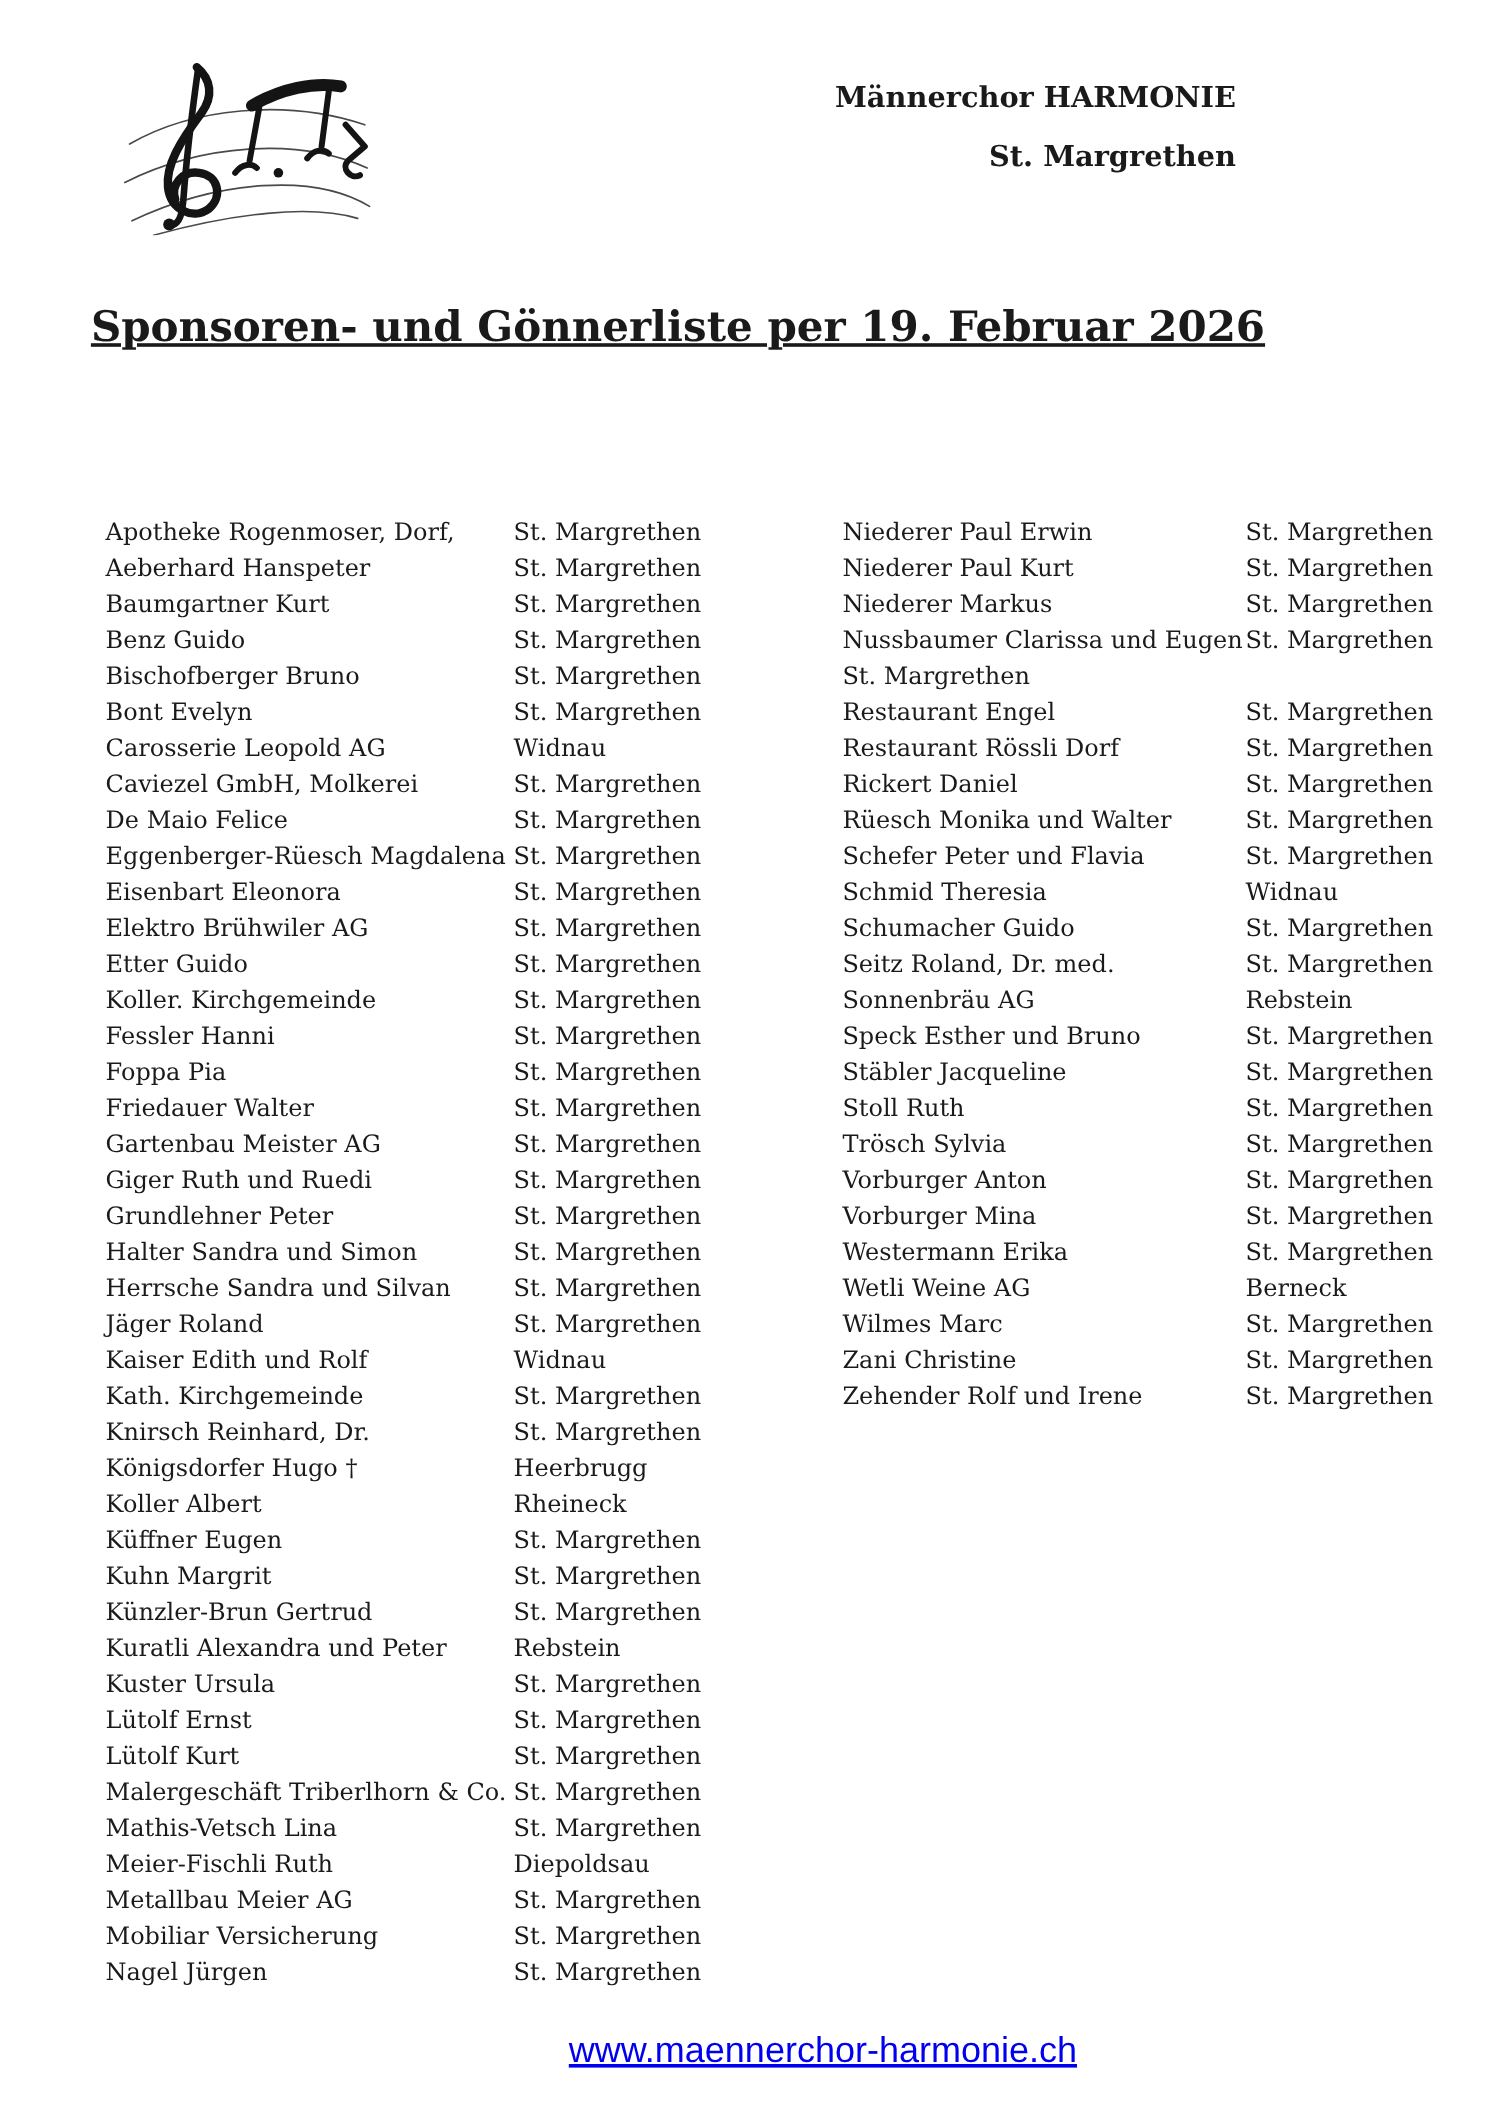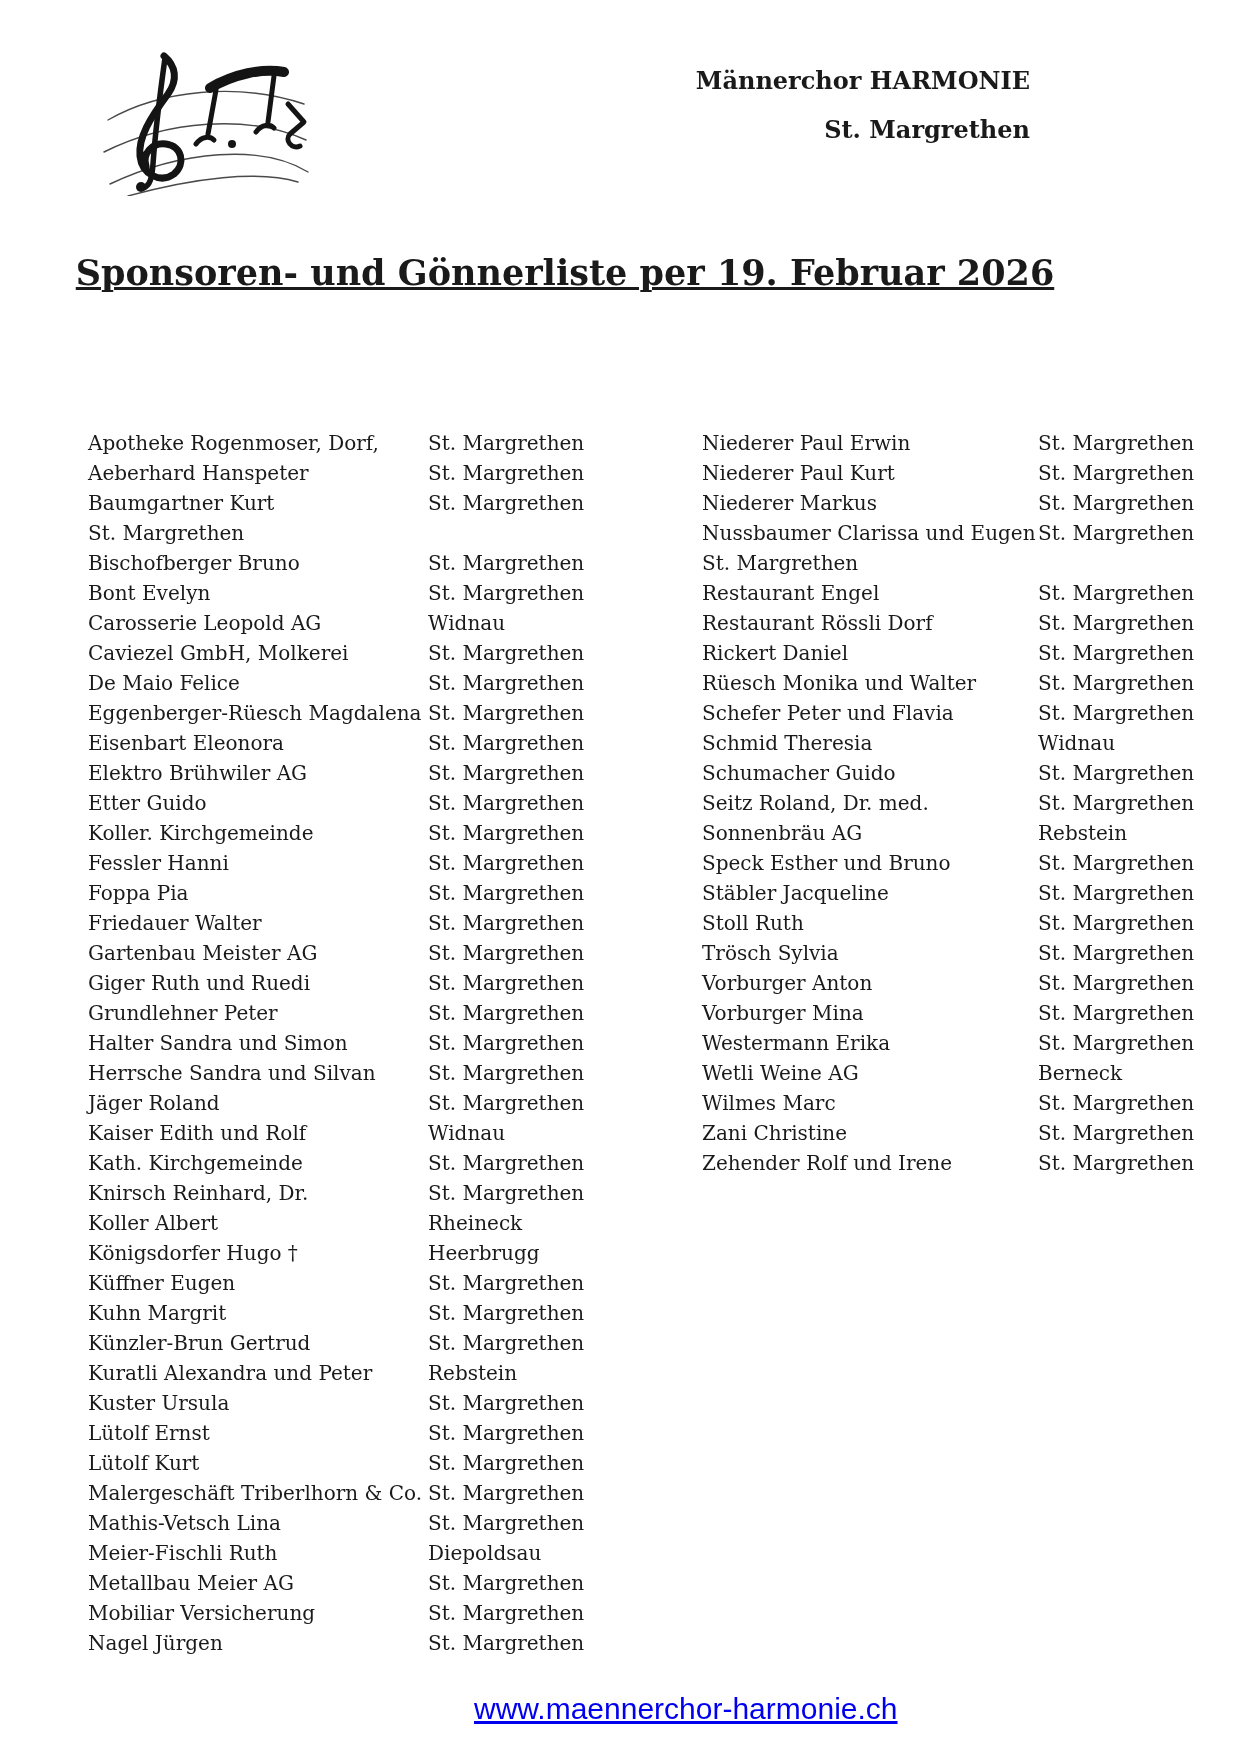--- a/index.html
+++ b/index.html
@@ -75,20 +75,21 @@
     </div>
     <div class="row">
       <span class="name">Aeberhard Hanspeter</span>
       <span class="place">St. Margrethen</span>
     </div>
     <div class="row">
       <span class="name">Baumgartner Kurt</span>
       <span class="place">St. Margrethen</span>
     </div>
     <div class="row">
+      <span class="name">Benz Guido</span>
       <span class="place">St. Margrethen</span>
     </div>
     <div class="row">
       <span class="name">Bischofberger Bruno</span>
       <span class="place">St. Margrethen</span>
     </div>
     <div class="row">
       <span class="name">Bont Evelyn</span>
       <span class="place">St. Margrethen</span>
     </div>
@@ -166,28 +167,28 @@
     </div>
     <div class="row">
       <span class="name">Kath. Kirchgemeinde</span>
       <span class="place">St. Margrethen</span>
     </div>
     <div class="row">
       <span class="name">Knirsch Reinhard, Dr.</span>
       <span class="place">St. Margrethen</span>
     </div>
     <div class="row">
+      <span class="name">Königsdorfer Hugo †</span>
+      <span class="place">Heerbrugg</span>
+    </div>
+    <div class="row">
       <span class="name">Koller Albert</span>
       <span class="place">Rheineck</span>
     </div>
     <div class="row">
-      <span class="name">Königsdorfer Hugo †</span>
-      <span class="place">Heerbrugg</span>
-    </div>
-    <div class="row">
       <span class="name">Küffner Eugen</span>
       <span class="place">St. Margrethen</span>
     </div>
     <div class="row">
       <span class="name">Kuhn Margrit</span>
       <span class="place">St. Margrethen</span>
     </div>
     <div class="row">
       <span class="name">Künzler-Brun Gertrud</span>
       <span class="place">St. Margrethen</span>

